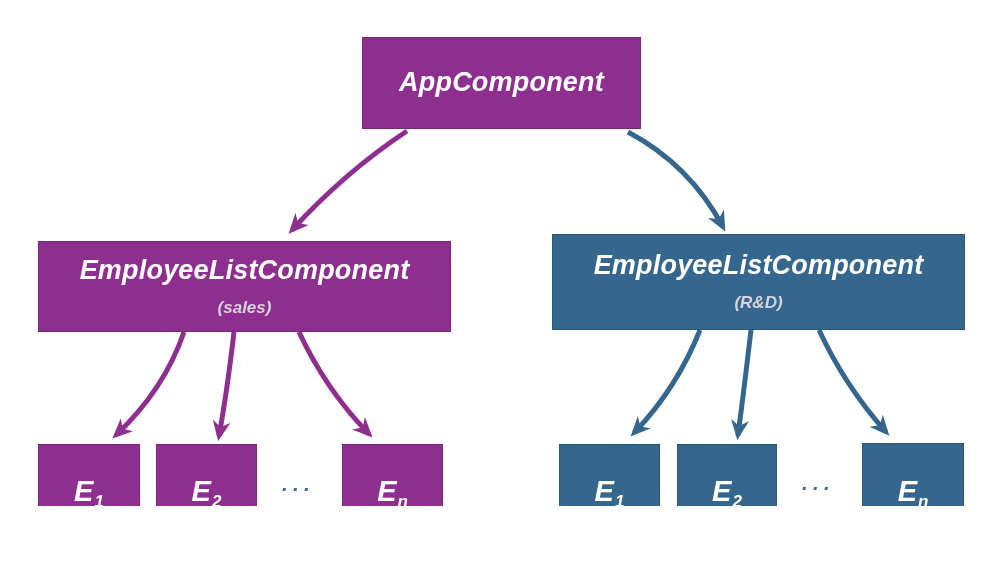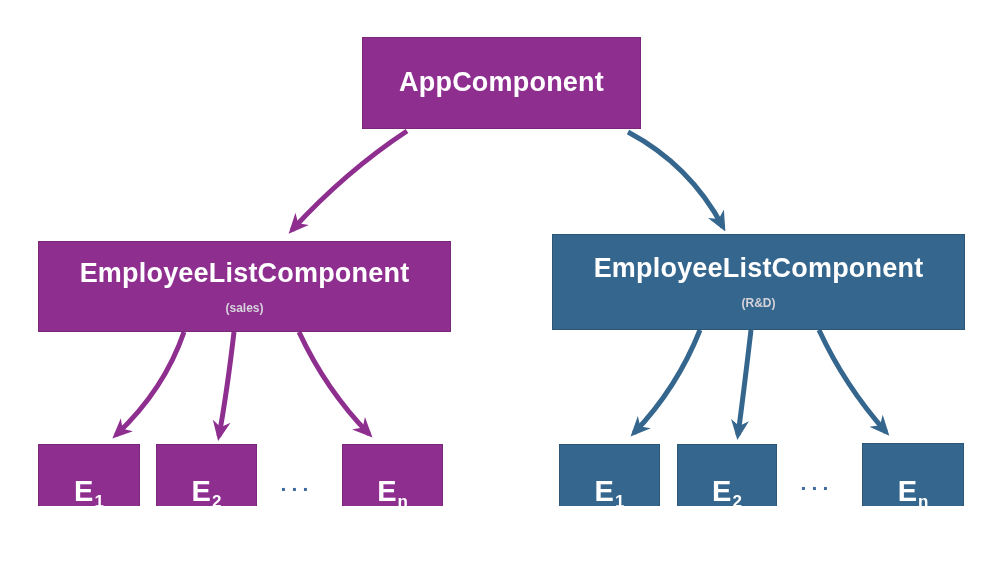--- a/index.html
+++ b/index.html
@@ -7,20 +7,21 @@
     padding: 0;
     background: #ffffff;
     font-family: "Liberation Sans", "DejaVu Sans", sans-serif;
   }
   .canvas {
     position: relative;
     width: 1000px;
     height: 506px;
     background: var(--color-background, #ffffff);
     overflow: hidden;
+    font-style: italic;
   }
   svg.edges {
     position: absolute;
     left: 0; top: 0;
     width: 1000px; height: 577px;
     pointer-events: none;
   }
   .edge { fill: none; stroke-width: 5; }
   .edge.p { stroke: var(--color-purple, #8e2f90); }
   .edge.b { stroke: var(--color-blue, #35668e); }
@@ -45,21 +46,21 @@
     background: var(--color-blue, #35668e);
     border: 1px solid var(--color-blue_border, #2b5676);
   }
   .node-title {
     font-size: 27px;
     font-weight: bold;
     line-height: 1.15;
     letter-spacing: 0.2px;
   }
   .node-subtitle {
-    font-size: 12px;
+    font-size: 17px;
     font-weight: bold;
     color: var(--color-subtitle_text, #d6d3da);
     line-height: 1.2;
     margin-top: 12px;
   }
   .e-label {
     font-size: 29px;
     font-weight: bold;
     line-height: 1;
   }

